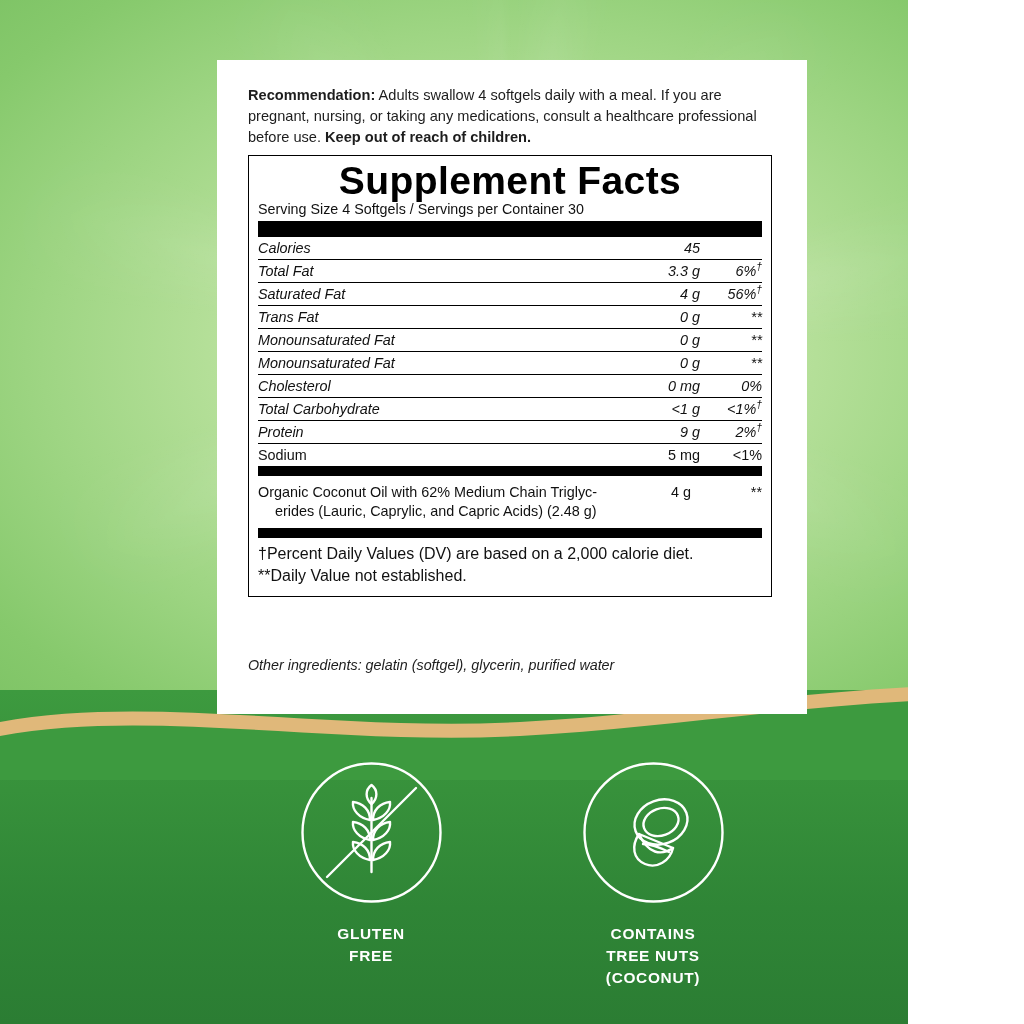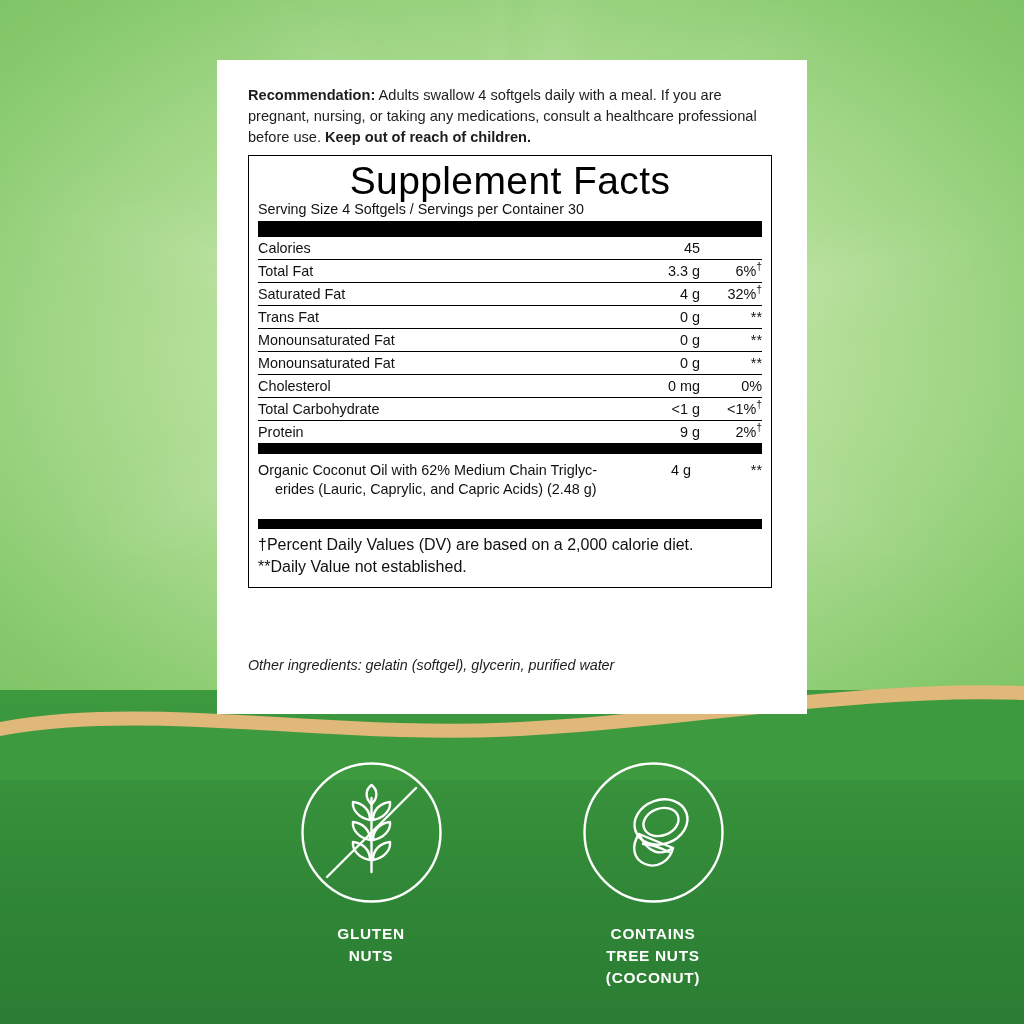--- a/index.html
+++ b/index.html
@@ -7,21 +7,21 @@
     padding: 0;
   }
   body {
     width: 1024px;
     height: 1024px;
     font-family: "Liberation Sans", sans-serif;
     overflow: hidden;
   }
   #page {
     position: relative;
-    width: 1024px;
+    width: 908px;
     height: 1024px;
     background: #8fd06a;
     overflow: hidden;
   }
   
   .bg-top {
     position: absolute;
     left: 0; top: 0;
     width: 1024px; height: 760px;
     background:
@@ -101,21 +101,21 @@
     left: 31px;
     top: 95px;
     width: 524px;
     border: 1.6px solid #000;
     box-sizing: border-box;
     background: #fff;
     padding: 0 9px 6px 9px;
   }
   .sf-title {
     font-family: "Liberation Sans", sans-serif;
-    font-weight: normal;
+    font-weight: bold;
     font-size: 39px;
     letter-spacing: 0.4px;
     line-height: 1.02;
     color: #000;
     text-align: center;
     margin-top: 5px;
     white-space: nowrap;
   }
   .sf-serving {
     font-size: 14.3px;
@@ -128,33 +128,33 @@
   table.sf {
     width: 100%;
     border-collapse: collapse;
     font-size: 14.4px;
     color: #111;
   }
   table.sf td {
     padding: 3px 0 3px 0;
     vertical-align: baseline;
   }
-  .row-line td { border-bottom: 1px solid #000; }
+  .row-line td { border-bottom: 1px solid #000; font-style: italic; }
   td.nm { text-align: left; }
   td.amt { text-align: right; width: 86px; padding-right: 9px; white-space: nowrap; }
   td.dv  { text-align: right; width: 62px; white-space: nowrap; }
   .ind1 { padding-left: 17px; }
   .hdr td { font-weight: bold; padding: 2px 0 3px 0; }
   sup { font-size: 0.72em; vertical-align: super; line-height: 0; }
 
   .ing-row {
     display: flex;
     font-size: 14.4px;
     color: #111;
-    padding: 7px 0 19px 0;
+    padding: 7px 0 6px 0;
     line-height: 1.35;
   }
   .ing-name { flex: 1 1 auto; padding-left: 0; text-indent: 0; }
   .ing-name .cont { display: block; padding-left: 17px; }
   .ing-amt { width: 86px; text-align: right; padding-right: 9px; }
   .ing-dv { width: 62px; text-align: right; }
 
   .footnotes {
     font-size: 16px;
     line-height: 1.42;
@@ -234,21 +234,21 @@
           <td class="dv"></td>
         </tr>
         <tr class="row-line">
           <td class="nm">Total Fat</td>
           <td class="amt">3.3 g</td>
           <td class="dv"><span>6%</span><sup>†</sup></td>
         </tr>
         <tr class="row-line">
           <td class="nm ind1">Saturated Fat</td>
           <td class="amt">4 g</td>
-          <td class="dv"><span>32%</span><sup>†</sup></td>
+          <td class="dv"><span>56%</span><sup>†</sup></td>
         </tr>
         <tr class="row-line">
           <td class="nm ind1">Trans Fat</td>
           <td class="amt">0 g</td>
           <td class="dv">**</td>
         </tr>
         <tr class="row-line">
           <td class="nm ind1">Monounsaturated Fat</td>
           <td class="amt">0 g</td>
           <td class="dv">**</td>
@@ -265,20 +265,25 @@
         </tr>
         <tr class="row-line">
           <td class="nm">Total Carbohydrate</td>
           <td class="amt">&lt;1 g</td>
           <td class="dv"><span>&lt;1%</span><sup>†</sup></td>
         </tr>
         <tr class="row-line">
           <td class="nm">Protein</td>
           <td class="amt">9 g</td>
           <td class="dv"><span>2%</span><sup>†</sup></td>
+        </tr>
+        <tr>
+          <td class="nm">Sodium</td>
+          <td class="amt">5 mg</td>
+          <td class="dv">&lt;1%</td>
         </tr>
       </tbody>
         </table>
 
       <div class="bar-thick"></div>
 
       <div class="ing-row">
         <div class="ing-name">
           <span>Organic Coconut Oil with 62% Medium Chain Triglyc-</span>
           <span class="cont">erides (Lauric, Caprylic, and Capric Acids) (2.48 g)</span>
@@ -312,21 +317,21 @@
             <path d="M74 60 C85 58 92 50 91 42 C81 43 74 50 74 60 Z"></path>
             <path d="M71 80 C60 78 53 70 54 62 C64 63 71 70 71 80 Z"></path>
             <path d="M74 80 C85 78 92 70 91 62 C81 63 74 70 74 80 Z"></path>
             <path d="M71 100 C60 98 53 90 54 82 C64 83 71 90 71 100 Z"></path>
             <path d="M74 100 C85 98 92 90 91 82 C81 83 74 90 74 100 Z"></path>
           </g>
         </svg>
       </div>
       <div class="cap">
         <div>GLUTEN</div>
-        <div>NUTS</div>
+        <div>FREE</div>
       </div>
     </div>
 
     <div class="badge">
       <div class="circle">
         <svg viewBox="0 0 145 145" width="145" height="145">
           <g fill="none" stroke="#ffffff" stroke-width="2.4" stroke-linecap="round" stroke-linejoin="round">
             <circle cx="72.5" cy="72.5" r="69"></circle>
             <ellipse cx="80" cy="62" rx="27" ry="22" transform="rotate(-20 80 62)"></ellipse>
             <ellipse cx="80" cy="62" rx="18" ry="13.5" transform="rotate(-20 80 62)"></ellipse>

